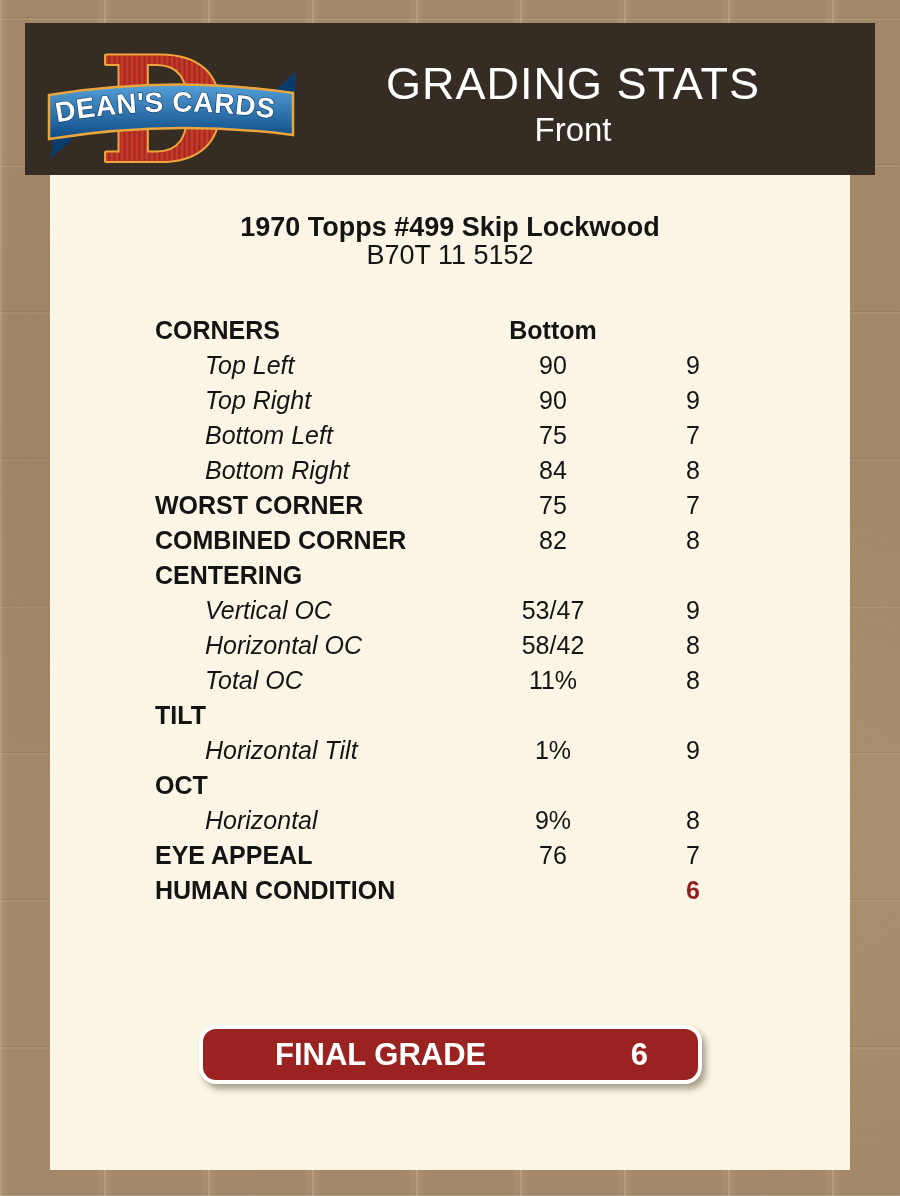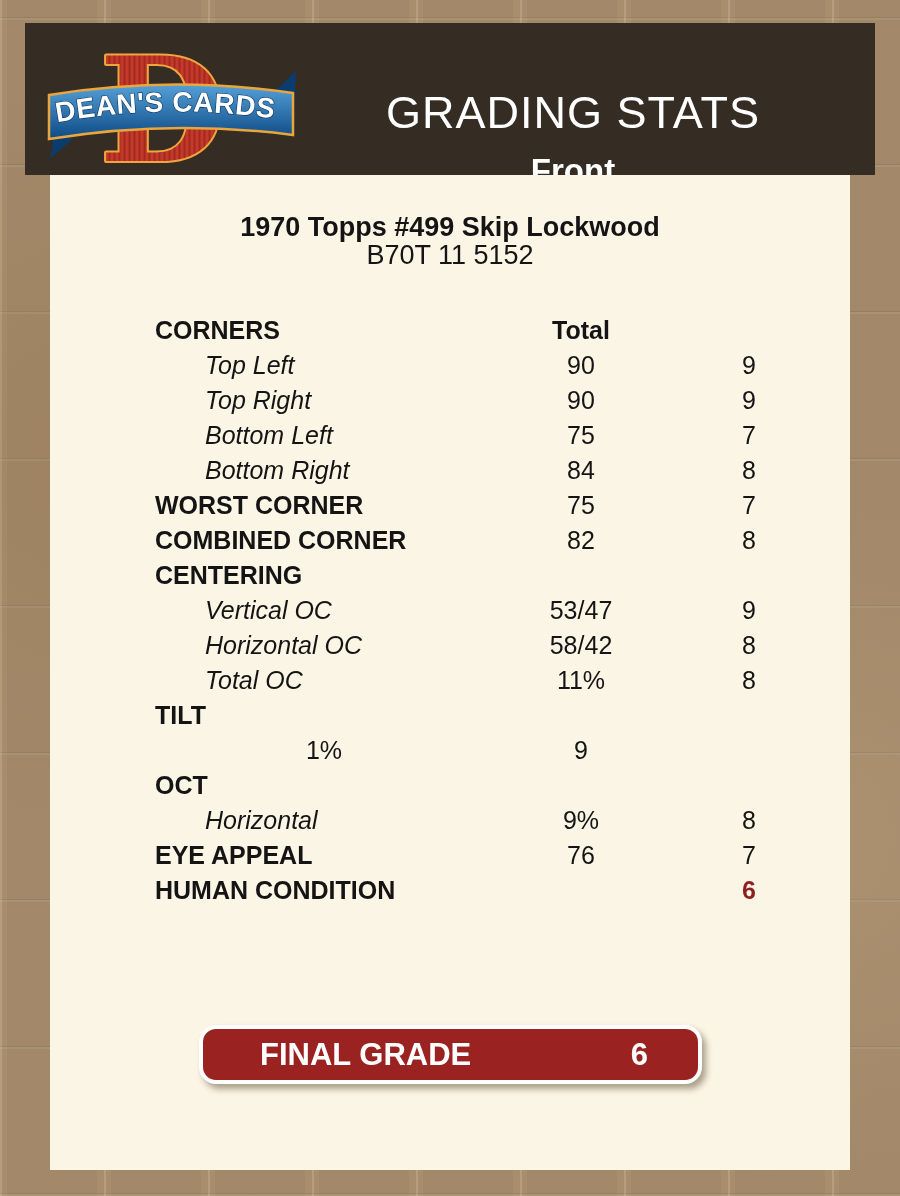--- a/index.html
+++ b/index.html
@@ -23,51 +23,51 @@
       repeating-linear-gradient(0deg, rgba(92,72,50,0.16) 0 3px, rgba(0,0,0,0) 3px 147px);
     position:relative;
   }
 
   .header{
     position:absolute; left:25px; top:23px; width:850px; height:152px;
     background:var(--header-bg);
   }
   .logo-svg{position:absolute; left:22px; top:8px; width:250px; height:140px; overflow:visible;}
   .header-titles{position:absolute; left:250px; right:4px; top:35px; text-align:center; color:#fff;}
-  .header-title{font-size:45px; line-height:52px; font-weight:400; letter-spacing:1px;margin-top:29px;}
-  .header-subtitle{font-size:33px; line-height:40px; font-weight:700; margin-top:12px;}
+  .header-title{font-size:45px; line-height:52px; font-weight:400; letter-spacing:1px;}
+  .header-subtitle{font-size:33px; line-height:40px; font-weight:400; }
 
   .panel{
     position:absolute; left:50px; top:175px; width:800px; height:995px;
     background:var(--panel-bg);
   }
   .card-title{position:absolute; left:0; right:0; top:36px; text-align:center;
     font-size:27px; line-height:32px; font-weight:bold;}
   .card-code{position:absolute; left:0; right:0; top:64px; text-align:center;
     font-size:27px; line-height:32px;}
 
   .stats-table{position:absolute; left:105px; top:138px;}
   .row{display:grid; grid-template-columns:338px 120px 160px; height:35px;
-    align-items:center; font-size:25px; line-height:35px;gap:28px;}
+    align-items:center; font-size:25px; line-height:35px;}
   .row.gap{}
   .cell{white-space:nowrap;}
   .label.section{font-weight:bold;}
   .label.indent{padding-left:50px;font-style:italic;}
   .cell.value,.cell.max{text-align:center;}
   .cell.hdr{font-weight:bold;}
   .cell.shift{transform:translateX(-60px);}
   .cell.accent{color:var(--grade-red); font-weight:bold;}
 
   .final-grade{
     position:absolute; left:149px; top:850px; width:503px; height:59px;
     background:var(--button-red);
     border:4px solid #ffffff; border-radius:17px;
     box-shadow:4px 5px 6px rgba(70,55,30,0.45);
     display:flex; justify-content:space-between; align-items:center;
-    padding:0 50px 0 57px;
+    padding:0 50px 0 72px;
     color:#fff; font-size:31px; font-weight:bold; cursor:pointer;gap:20px;
   }
 </style>
 </head>
 <body>
 
 <div class="header">
   <svg class="logo-svg" viewBox="0 0 250 140">
     <defs>
       <pattern id="pins" patternUnits="userSpaceOnUse" width="5" height="5">
@@ -94,21 +94,21 @@
   </div>
 </div>
 
 <div class="panel">
   <div class="card-title">1970 Topps #499 Skip Lockwood</div>
   <div class="card-code">B70T 11 5152</div>
 
   <div class="stats-table" id="stats-table">
       <div class="row">
         <div class="cell label section">CORNERS</div>
-        <div class="cell value hdr">Total</div>
+        <div class="cell value hdr">Bottom</div>
       </div>
       <div class="row">
         <div class="cell label indent">Top Left</div>
         <div class="cell value">90</div>
         <div class="cell max">9</div>
       </div>
       <div class="row">
         <div class="cell label indent">Top Right</div>
         <div class="cell value">90</div>
         <div class="cell max">9</div>
@@ -152,20 +152,21 @@
         <div class="cell label indent">Total OC</div>
         <div class="cell value">11%</div>
         <div class="cell max">8</div>
       </div>
       <div class="row">
         <div class="cell label section">TILT</div>
         <div class="cell value"></div>
         <div class="cell max"></div>
       </div>
       <div class="row">
+        <div class="cell label indent">Horizontal Tilt</div>
         <div class="cell value">1%</div>
         <div class="cell max">9</div>
       </div>
       <div class="row">
         <div class="cell label section">OCT</div>
         <div class="cell value"></div>
         <div class="cell max"></div>
       </div>
       <div class="row">
         <div class="cell label indent">Horizontal</div>

